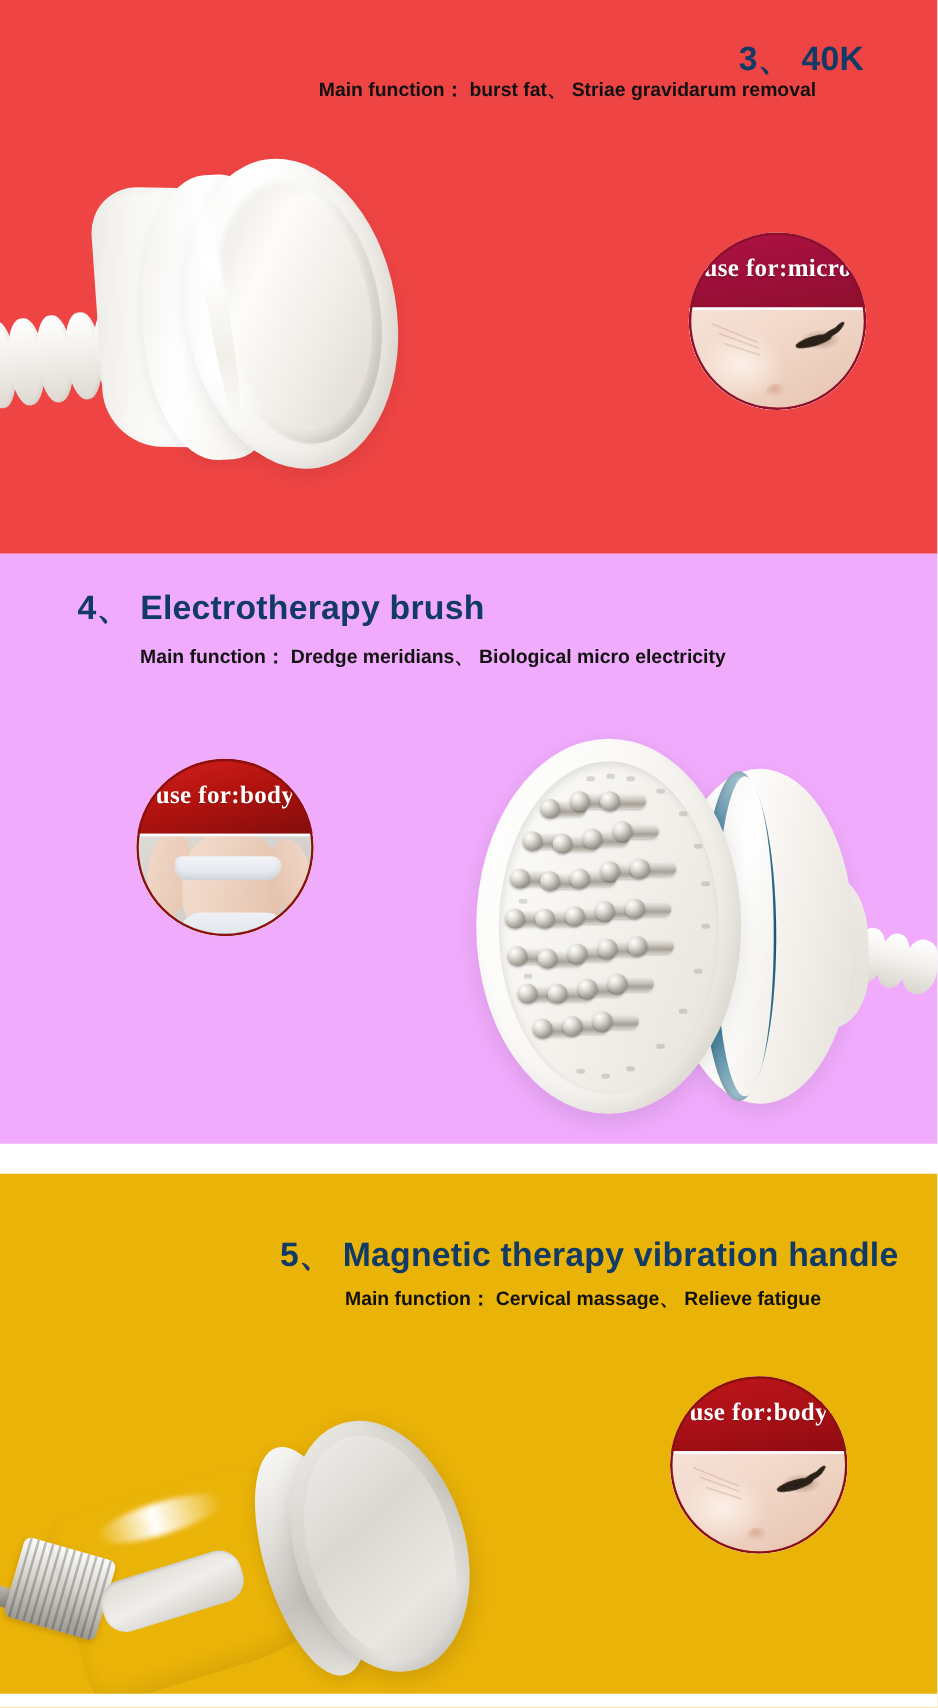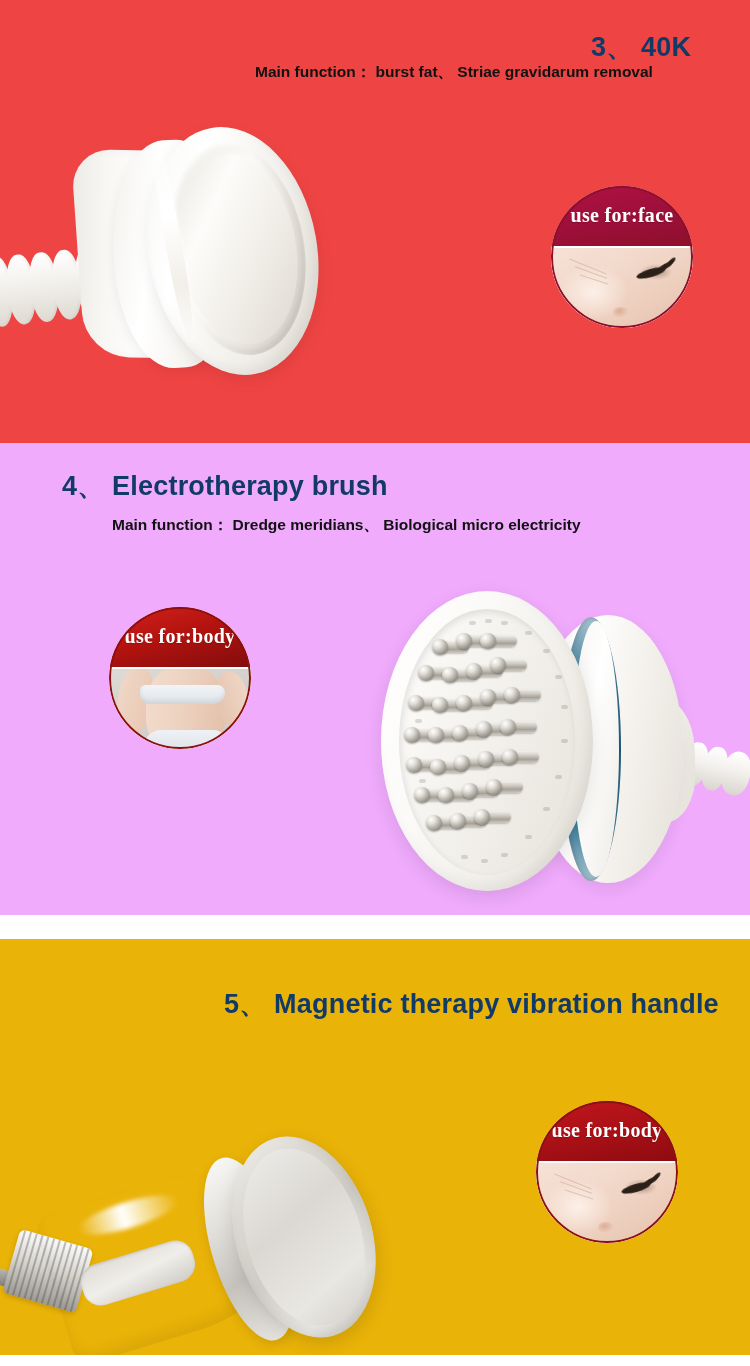--- a/index.html
+++ b/index.html
@@ -355,21 +355,21 @@
       <div class="photo photo-face">
         <div class="lash l1"></div>
         <div class="lash l2"></div>
         <div class="lash l3"></div>
         <div class="nosewing"></div>
         <div class="fineline" style="left:12%;top:22%;width:40px;transform:rotate(22deg);"></div>
         <div class="fineline" style="left:16%;top:30%;width:34px;transform:rotate(20deg);"></div>
         <div class="fineline" style="left:20%;top:38%;width:30px;transform:rotate(18deg);"></div>
       </div>
       <div class="cap cap-crimson">
-        <span>use for:face</span>
+        <span>use for:micro</span>
       </div>
       <div class="ring ring-crimson"></div>
     </div>
 
   </div>
 
   <div class="section" id="sec-brush">
 
     <div class="heading" id="h4" style="top:25px;">4、 Electrotherapy brush</div>
     <div class="subline" id="s4" style="top:72px;">Main function： Dredge meridians、 Biological micro electricity</div>
@@ -455,20 +455,21 @@
         <div class="pin" style="left:56px;top:206px;"></div>
         <div class="pin" style="left:80px;top:202px;"></div>
       </div>
     </div>
 
   </div>
 
   <div class="section" id="sec-magn">
 
     <div class="heading" id="h5" style="top:47px;">5、 Magnetic therapy vibration handle</div>
+    <div class="subline" id="s5" style="top:90px;">Main function： Cervical massage、 Relieve fatigue</div>
 
     <div id="prod-magn" style="top:135px;">
       <div class="m-wire"></div>
       <div class="m-ribbed">
         <div class="rib" style="left:4px;"></div>
           <div class="rib" style="left:10px;"></div>
         <div class="rib" style="left:16px;"></div>
           <div class="rib" style="left:22px;"></div>
         <div class="rib" style="left:28px;"></div>
           <div class="rib" style="left:34px;"></div>

